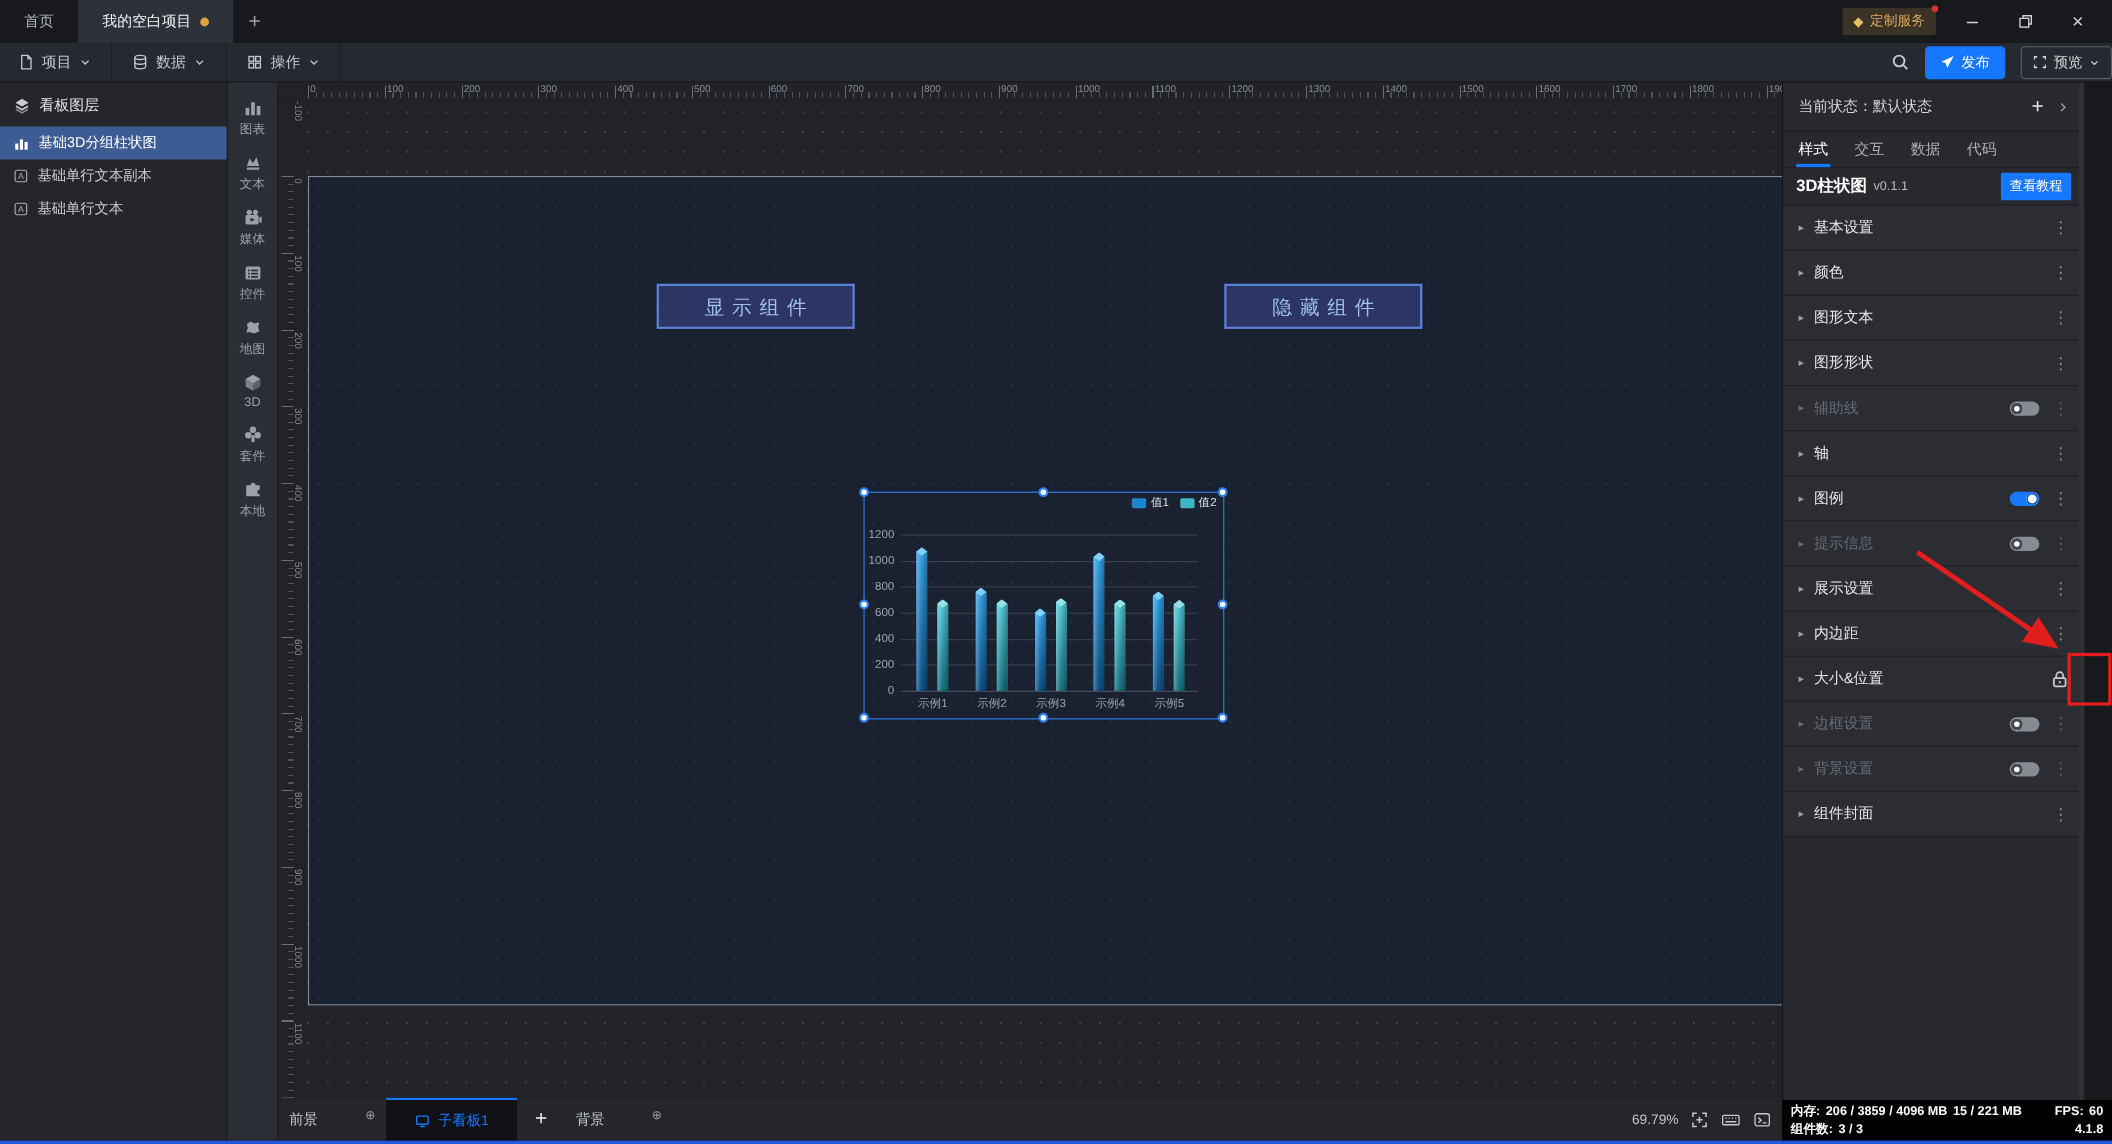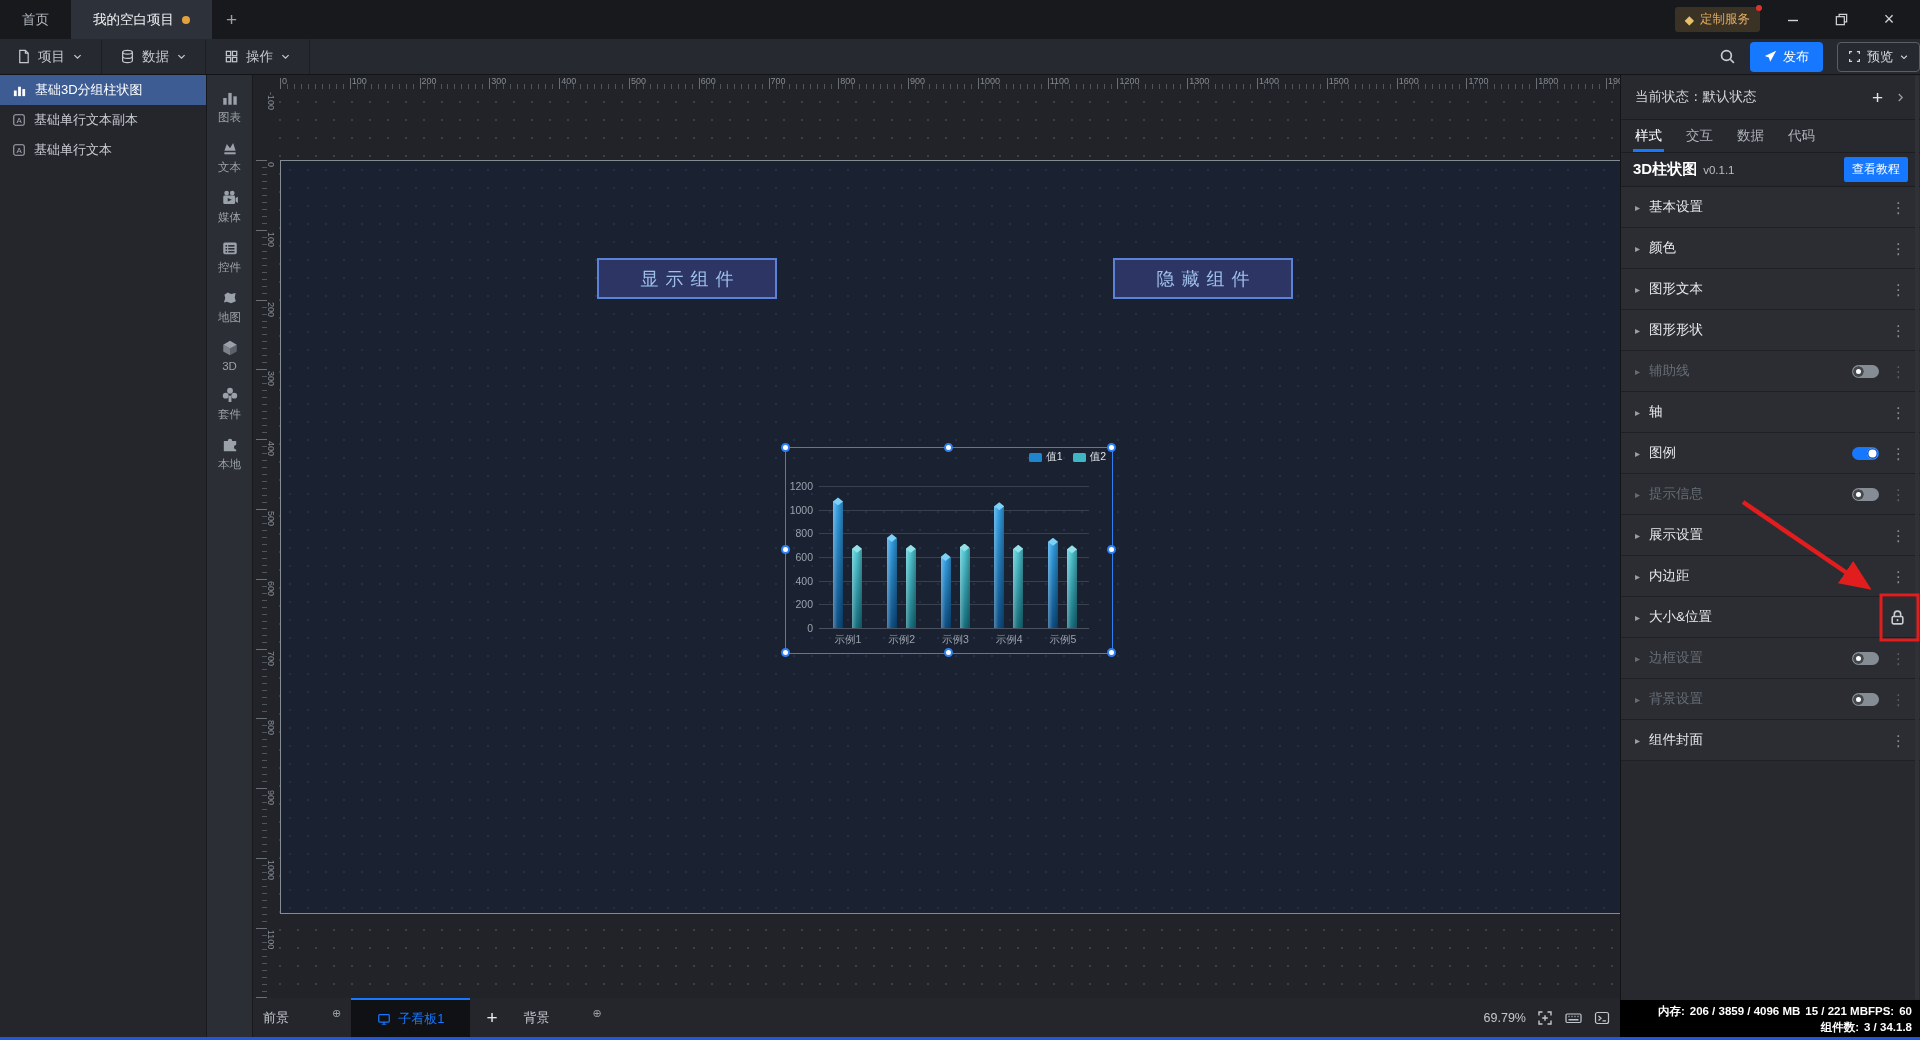--- a/index.html
+++ b/index.html
@@ -74,21 +74,21 @@
   .bar3d em { position:absolute; inset:0;
     background:linear-gradient(90deg,rgba(255,255,255,.30),rgba(255,255,255,0) 45%,rgba(0,0,0,.28)),
                linear-gradient(180deg,var(--t),var(--b)); }
   .bar3d i { position:absolute; top:-4px; left:0; width:100%; height:8px; background:var(--c);
     clip-path:polygon(50% 0,100% 50%,50% 100%,0 50%); }
   .legend { position:absolute; top:3px; right:7px; display:flex; gap:10px; align-items:center; }
   .legend .li { display:flex; gap:4px; align-items:center; color:#dfe3e8; font-size:10.5px; }
   .legend .sw { width:13px; height:9px; border-radius:1.5px; }
 
   
-  .inspector { position:absolute; left:1620px; top:75px; width:300px; height:925px; background:#27292f; border-left:1px solid #121418; }
+  .inspector { position:absolute; left:1620px; top:75px; width:275px; height:925px; background:#27292f; border-left:1px solid #121418; }
   .state-row { height:45px; display:flex; align-items:center; padding:0 14px; color:#d2d5da; font-size:13.5px; border-bottom:1px solid #1b1d21; }
   .state-right { margin-left:auto; display:flex; align-items:center; gap:12px; color:#dfe2e6; }
   .plus-g { font-size:19px; line-height:1; }
   .ptabs { height:33px; display:flex; align-items:center; gap:24px; padding:0 14px; border-bottom:1px solid #1b1d21; }
   .ptab { color:#aeb2b8; font-size:13.5px; position:relative; height:100%; display:flex; align-items:center; }
   .ptab.active { color:#fff; }
   .ptab.active::after { content:""; position:absolute; left:-2px; right:-2px; bottom:0; height:3px; background:#1677ff; }
   .comp-row { height:34px; display:flex; align-items:center; padding:0 12px; border-bottom:1px solid #1b1d21; }
   .comp-name { color:#fff; font-size:15px; font-weight:bold; }
   .comp-ver { color:#b9bec5; font-size:11.5px; margin-left:6px; }
@@ -114,21 +114,21 @@
   .bb-item sup { font-size:11px; color:#9aa0a8; margin-left:3px; transform:translateY(-4px); }
   .bb-tab { display:flex; align-items:center; gap:7px; padding:0 26px; background:#0f1115; border-top:2.5px solid #1677ff; color:#1677ff; font-size:13px; }
   .bb-plus { display:flex; align-items:center; padding:0 16px; color:#e8eaec; font-size:19px; }
   .bb-right { margin-left:auto; display:flex; align-items:center; gap:11px; padding-right:10px; color:#c3c7cd; }
   .bb-zoom { font-size:12.5px; }
   .bb-ic { display:flex; color:#c3c7cd; }
 
   
   .statusbox { position:absolute; left:1620px; top:1000px; width:300px; height:37px; background:#000; color:#fff;
     font-size:11.5px; font-weight:bold; padding:3px 8px 0 8px; }
-  .statusbox .row { display:flex; justify-content:flex-end; line-height:16px; }
+  .statusbox .row { display:flex; justify-content:space-between; line-height:16px;gap:12px; }
   .statusbox .lft { display:flex; gap:5px; }
 
   .blueline { position:absolute; left:0; top:1037px; width:1920px; height:3px; background:#2056e0; }
 
   .overlay { position:absolute; left:0; top:0; width:1920px; height:1040px; pointer-events:none; z-index:50; }
 </style>
 </head>
 <body>
 
 <div id="app">
@@ -218,20 +218,28 @@
           </svg>
         <span>预览</span>
         <svg width="10" height="10" viewBox="0 0 16 16" fill="none" stroke="currentColor" stroke-width="1.8">
             <path d="M3.5 6 L8 10.5 L12.5 6"></path>
           </svg>
       </div>
     </div>
   </div>
 
   <div class="layers-panel">
+    <div class="lp-header">
+      <svg width="16" height="16" viewBox="0 0 16 16">
+          <path d="M8 1.8 L14 5.3 L8 8.8 L2 5.3 Z" fill="#c9cdd3"></path>
+          <path d="M2.5 8.6 L8 11.8 L13.5 8.6" fill="none" stroke="#c9cdd3" stroke-width="1.4"></path>
+          <path d="M2.5 11.4 L8 14.6 L13.5 11.4" fill="none" stroke="#8b9097" stroke-width="1.4"></path>
+        </svg>
+      <span>看板图层</span>
+    </div>
     <div id="layer-list">
         <div class="layer-item selected">
           <span style="display:flex;color:#fff">
             <svg width="15" height="15" viewBox="0 0 16 16" fill="currentColor">
               <rect x="2" y="8" width="3" height="6"></rect>
               <rect x="6.5" y="4" width="3" height="10"></rect>
               <rect x="11" y="6.5" width="3" height="7.5"></rect>
             </svg>
           </span>
           <span>基础3D分组柱状图</span>

